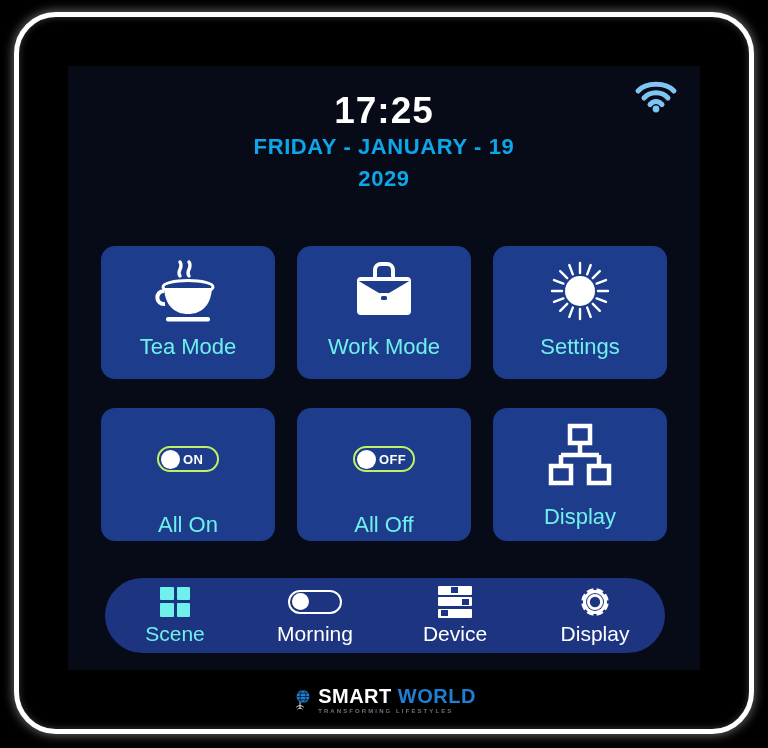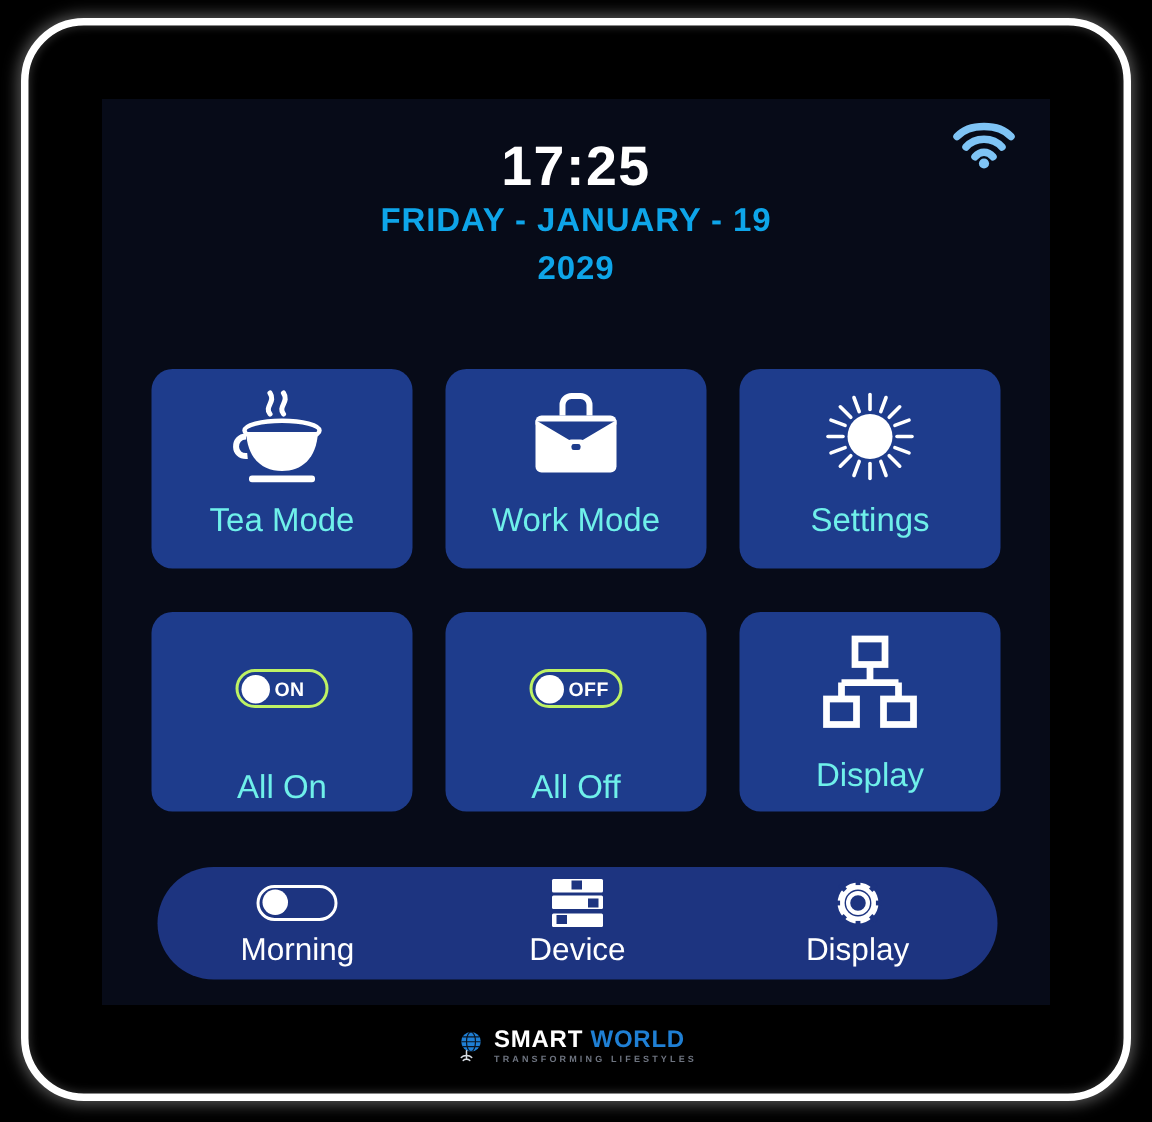--- a/index.html
+++ b/index.html
@@ -230,21 +230,21 @@
     position: absolute;
     left: 0; right: 0;
     top: 686px;
     display: flex;
     align-items: center;
     justify-content: center;
     gap: 6px;
   }
   #brand-globe { width: 20px; height: 22px; flex: none; }
   #brand-text-wrap { display: flex; flex-direction: column; line-height: 1; }
-  #brand-words { font-size: 16px; font-weight: bold; letter-spacing: 0.5px; }
+  #brand-words { font-size: 20px; font-weight: bold; letter-spacing: 0.5px; }
   #brand-word-smart { color: #ffffff; }
   #brand-word-world { color: #1f7fd4; }
   #brand-tagline {
     font-size: 6px;
     color: #6e7480;
     letter-spacing: 2.1px;
     margin-top: 2px;
     font-weight: bold;
   }
 </style>
@@ -365,20 +365,31 @@
               <line x1="54" y1="33" x2="54" y2="44"></line>
             </g>
           </svg>
         </div>
         <div class="tile-label">Display</div>
       </div>
     </div>
 
     <div id="nav-bar">
 
+      <div class="nav-item active">
+        <div class="nav-icon">
+          <div class="nav-scene-grid">
+            <div class="nav-scene-cell"></div>
+            <div class="nav-scene-cell"></div>
+            <div class="nav-scene-cell"></div>
+            <div class="nav-scene-cell"></div>
+          </div>
+        </div>
+        <div class="nav-label">Scene</div>
+      </div>
 
       <div class="nav-item">
         <div class="nav-icon">
           <div class="nav-switch-pill">
             <div class="nav-switch-knob"></div>
           </div>
         </div>
         <div class="nav-label">Morning</div>
       </div>
 

